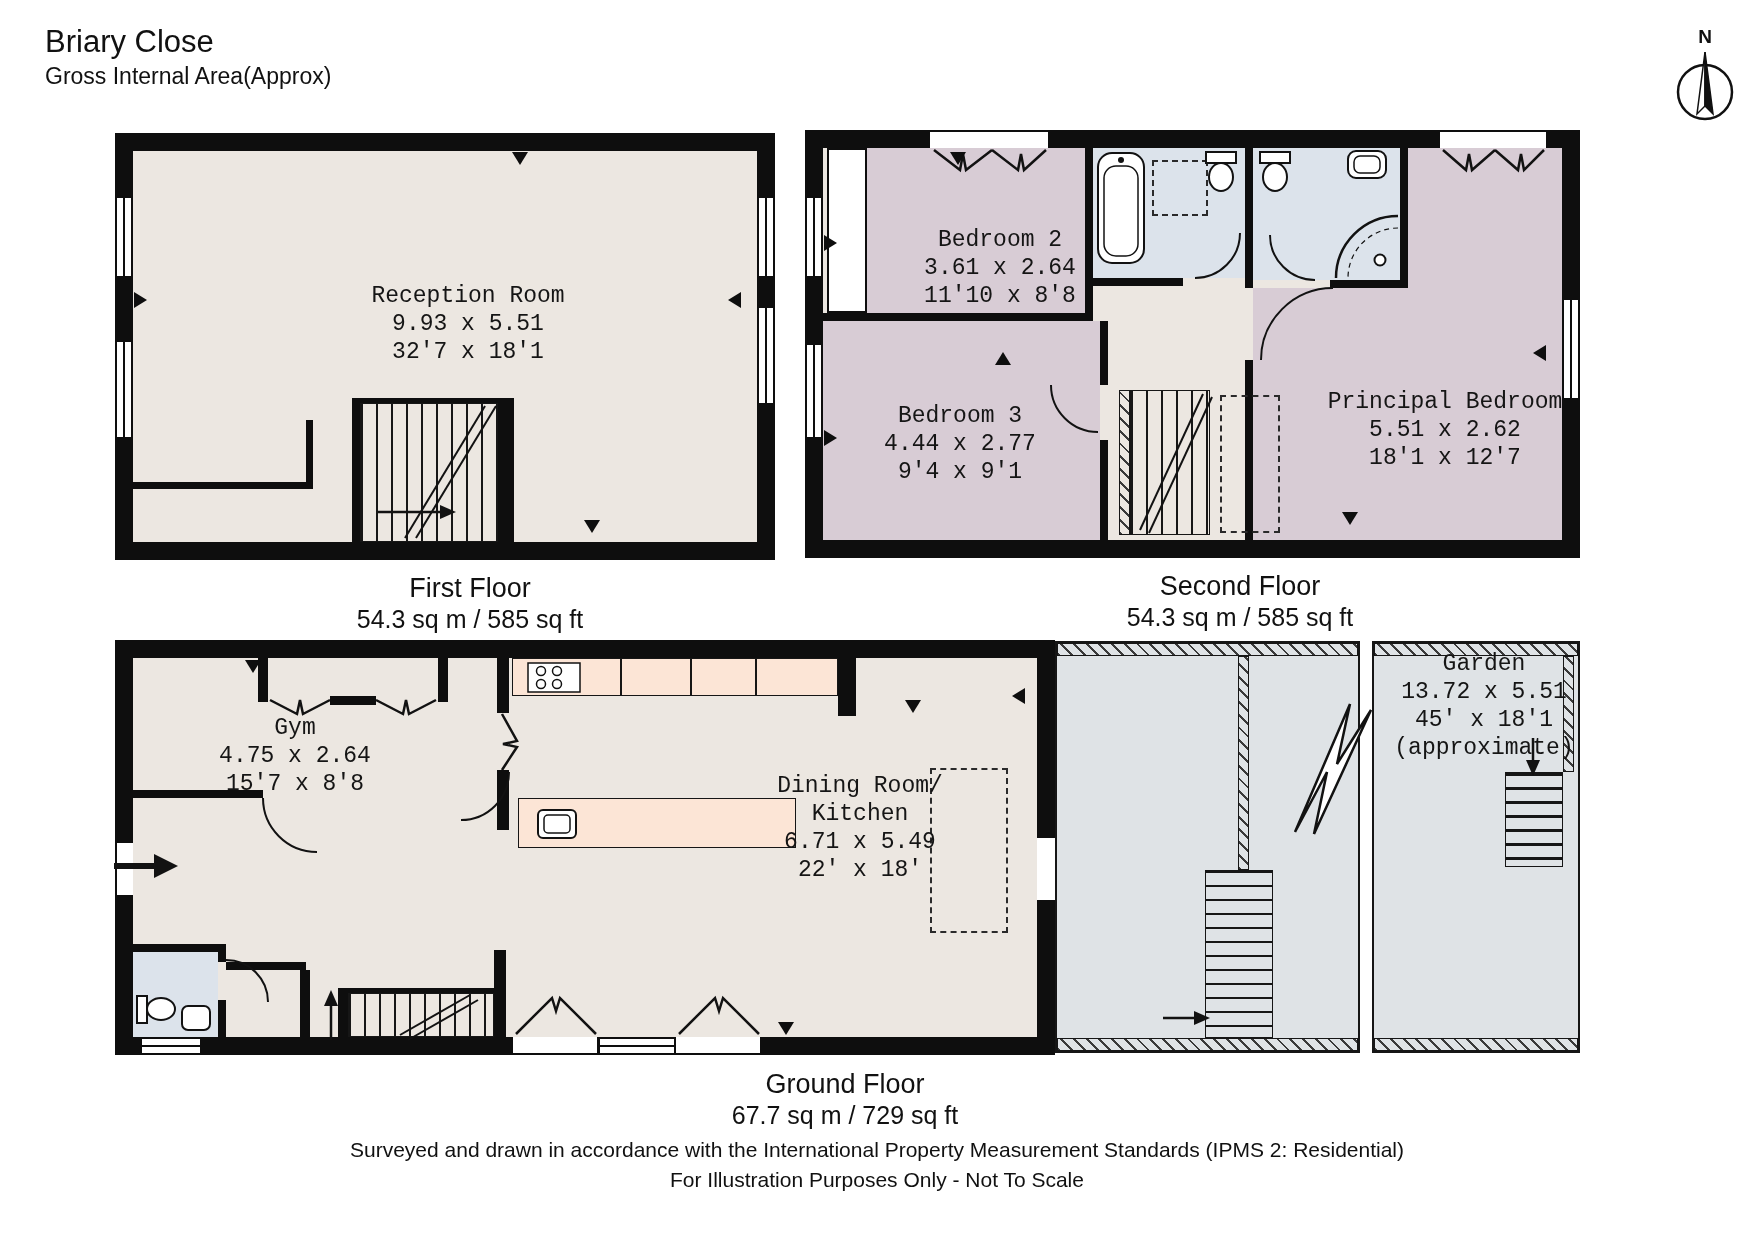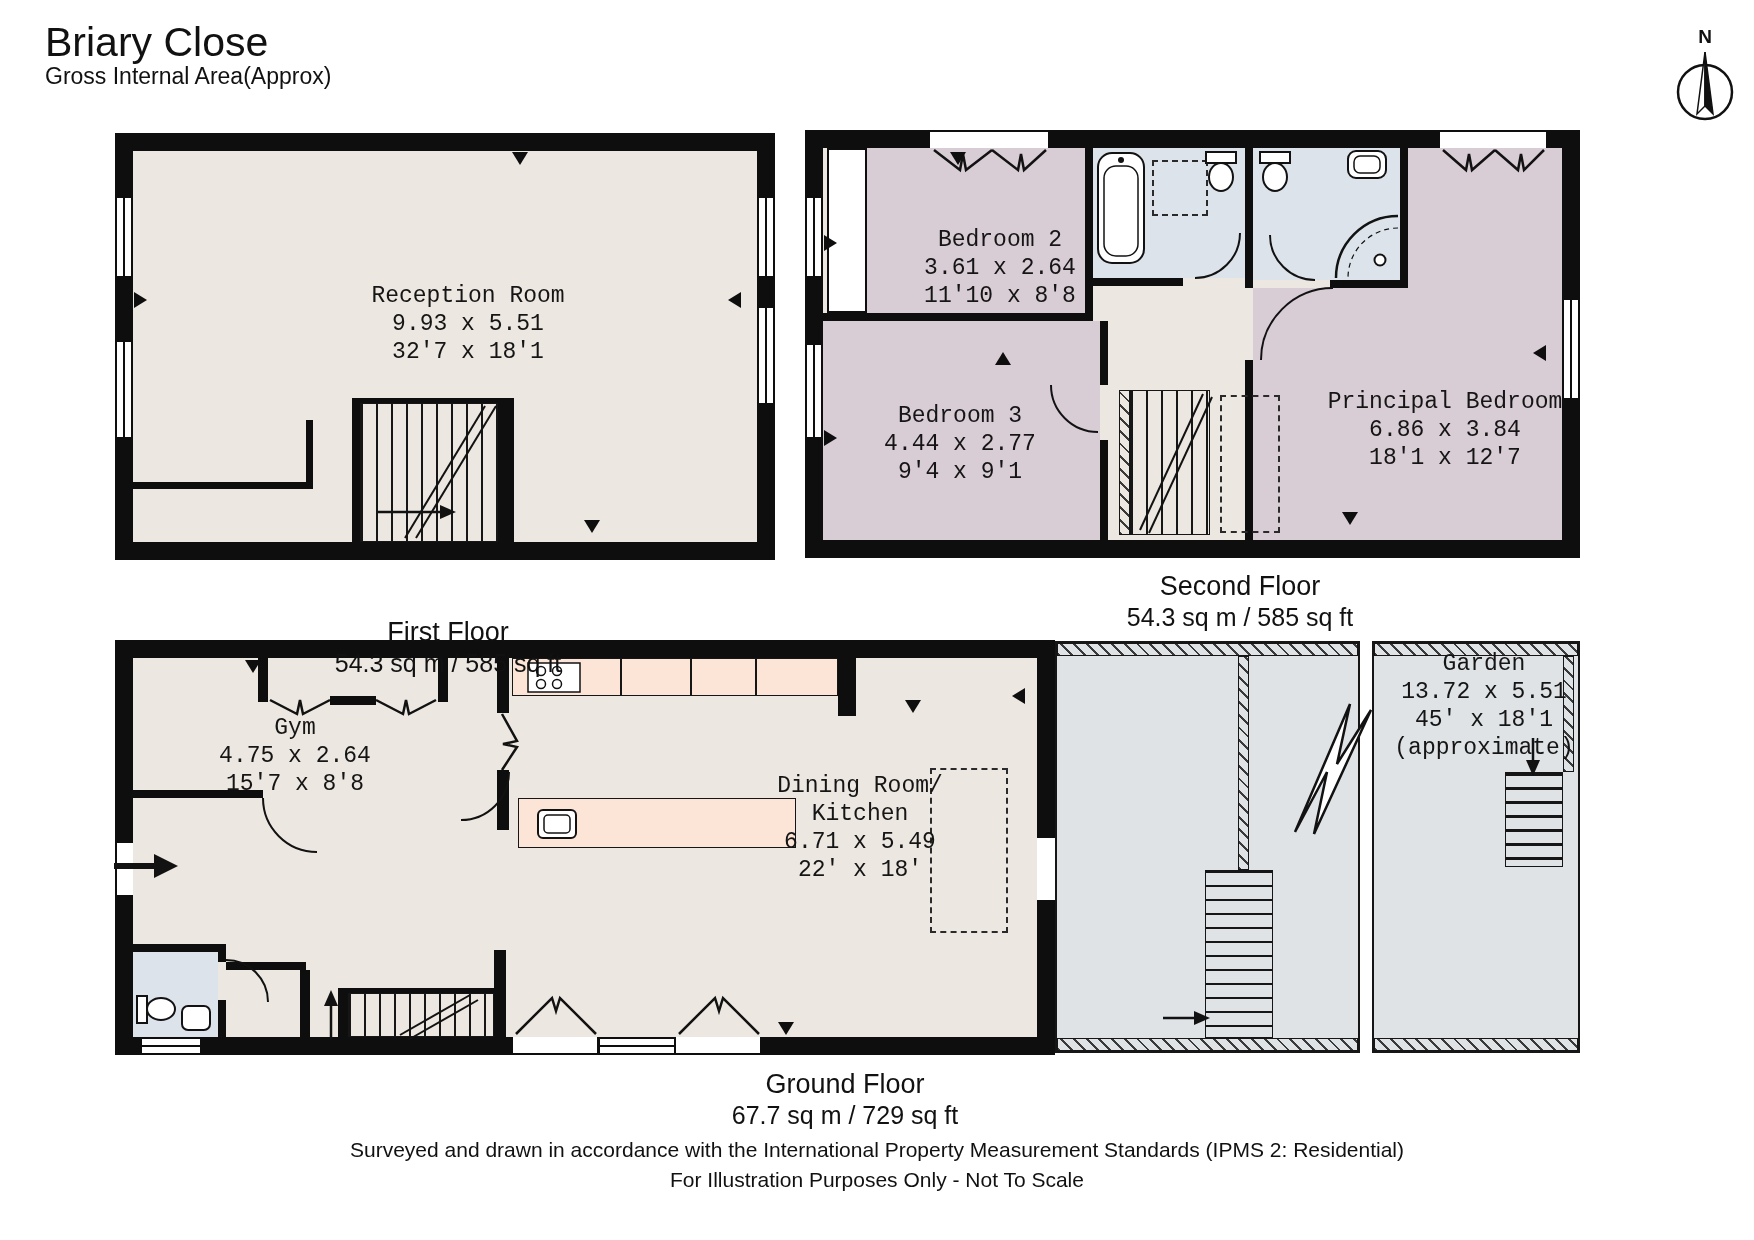--- a/index.html
+++ b/index.html
@@ -33,21 +33,21 @@
   .arrU{position:absolute;width:0;height:0;border-left:8px solid transparent;border-right:8px solid transparent;border-bottom:13px solid var(--wall);z-index:6;}
   .arrD{position:absolute;width:0;height:0;border-left:8px solid transparent;border-right:8px solid transparent;border-top:13px solid var(--wall);z-index:6;}
   .arrL{position:absolute;width:0;height:0;border-top:8px solid transparent;border-bottom:8px solid transparent;border-right:13px solid var(--wall);z-index:6;}
   .arrR{position:absolute;width:0;height:0;border-top:8px solid transparent;border-bottom:8px solid transparent;border-left:13px solid var(--wall);z-index:6;}
   
   .rlabel{position:absolute;transform:translateX(-50%);text-align:center;font-size:23px;line-height:28px;color:#151515;white-space:nowrap;z-index:10;font-family:Liberation Mono, monospace;}
   .flabel{position:absolute;transform:translateX(-50%);text-align:center;color:#111;white-space:nowrap;z-index:10;}
   .flabel .fname{font-size:27px;line-height:32px;}
   .flabel .farea{font-size:25px;line-height:30px;}
   .hdr{position:absolute;left:45px;z-index:10;color:#111;}
-  .hdr-title{top:24px;font-size:41px;line-height:36px;}
+  .hdr-title{top:24px;font-size:31px;line-height:36px;}
   .hdr-sub{top:62px;font-size:23px;line-height:28px;}
   .hdr-total{top:91px;font-size:23px;line-height:28px;}
   .footer-line{position:absolute;left:0;width:1754px;text-align:center;font-size:21px;color:#111;z-index:10;}
   svg.linework{position:absolute;left:0;top:0;z-index:5;pointer-events:none;}
   .compassN{position:absolute;text-align:center;font-size:19px;font-weight:bold;color:#111;z-index:10;}
 </style>
 </head>
 <body>
 
 <div id="canvas">
@@ -80,21 +80,21 @@
   <div class="arrD" style="left:512px;top:152px;"></div>
   <div class="arrR" style="left:134px;top:292px;"></div>
   <div class="arrL" style="left:728px;top:292px;"></div>
   <div class="arrD" style="left:584px;top:520px;"></div>
 
   <div class="rlabel" style="left:468px;top:282px;">
     <div>Reception Room</div>
     <div>9.93 x 5.51</div>
     <div>32'7 x 18'1</div>
   </div>
-  <div class="flabel" style="left:448px;top:572px;margin-top:44px;">
+  <div class="flabel" style="left:470px;top:572px;">
     <div class="fname">First Floor</div>
     <div class="farea">54.3 sq m / 585 sq ft</div>
   </div>
 
   <div class="plan" style="left:805px;top:130px;width:775px;height:428px;"></div>
 
   <div class="room" style="left:867px;top:148px;width:218px;height:165px;background:var(--bedroom);"></div>
   <div class="room" style="left:1093px;top:148px;width:152px;height:130px;background:var(--bathroom);"></div>
   <div class="room" style="left:1253px;top:148px;width:147px;height:132px;background:var(--bathroom);"></div>
   <div class="room" style="left:1408px;top:148px;width:154px;height:392px;background:var(--bedroom);"></div>
@@ -137,21 +137,21 @@
     <div>3.61 x 2.64</div>
     <div>11'10 x 8'8</div>
   </div>
   <div class="rlabel" style="left:960px;top:402px;">
     <div>Bedroom 3</div>
     <div>4.44 x 2.77</div>
     <div>9'4 x 9'1</div>
   </div>
   <div class="rlabel" style="left:1445px;top:388px;">
     <div>Principal Bedroom</div>
-    <div>6.86 x 3.84</div>
+    <div>5.51 x 2.62</div>
     <div>18'1 x 12'7</div>
   </div>
   <div class="flabel" style="left:1240px;top:570px;">
     <div class="fname">Second Floor</div>
     <div class="farea">54.3 sq m / 585 sq ft</div>
   </div>
 
   <div class="plan" style="left:115px;top:640px;width:940px;height:415px;"></div>
 
   <div class="room" style="left:133px;top:952px;width:85px;height:85px;background:var(--bathroom);"></div>

